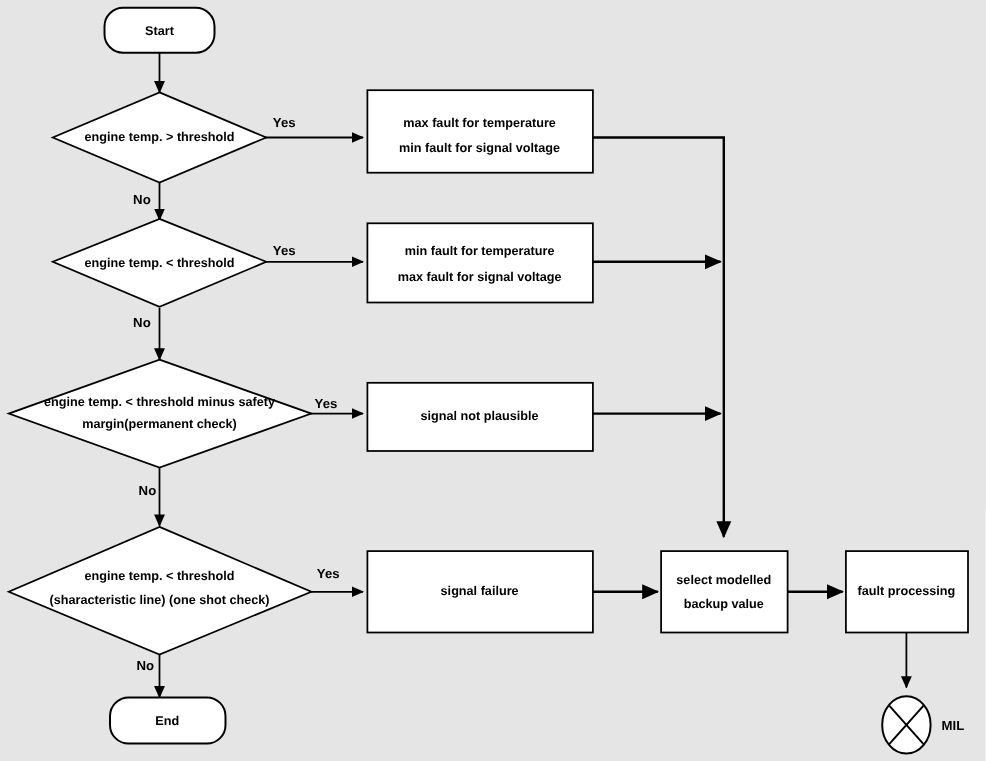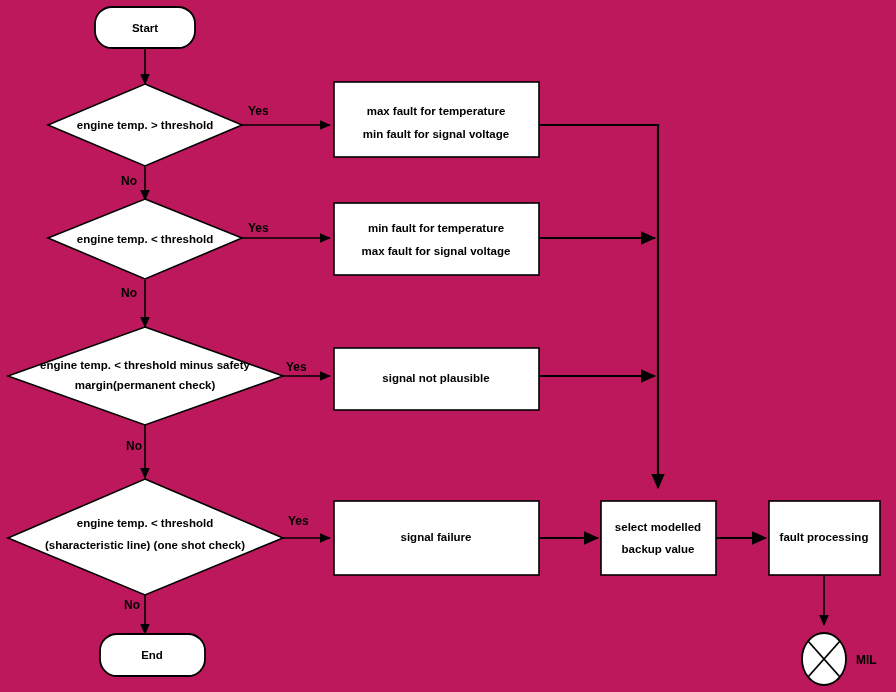--- a/index.html
+++ b/index.html
@@ -8,21 +8,21 @@
     background: #ffffff;
   }
   body {
     font-family: "Liberation Sans", sans-serif;
     color: #000000;
   }
   #canvas {
     position: relative;
     width: 896px;
     height: 692px;
-    background: #be185d;
+    background: #e5e5e5;
     overflow: hidden;
   }
   #flow-svg {
     position: absolute;
     left: 0;
     top: 0;
     width: 896px;
     height: 692px;
   }
   .shape-label {

